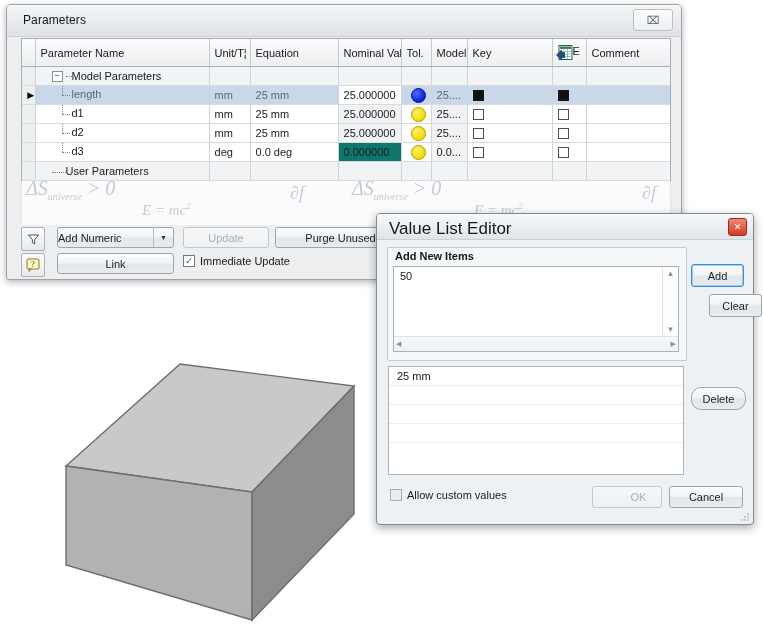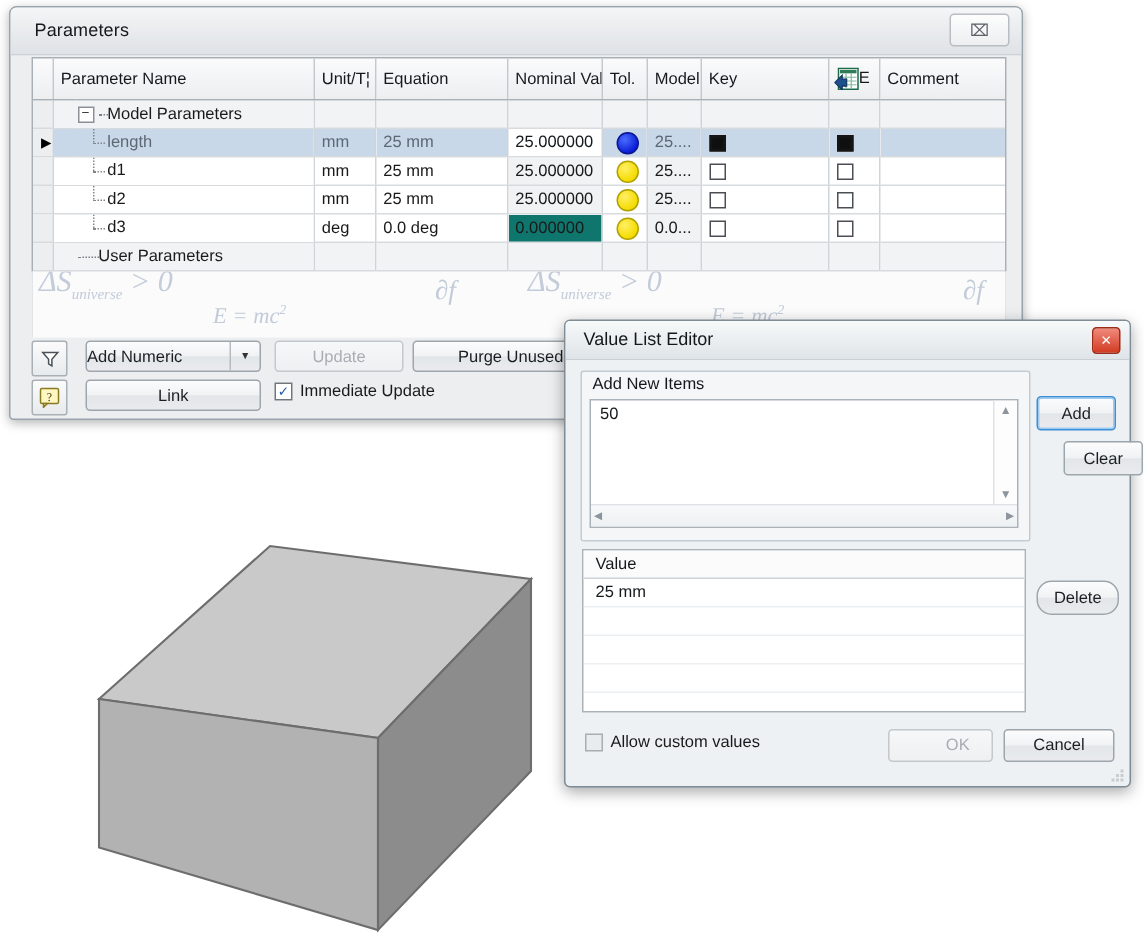--- a/index.html
+++ b/index.html
@@ -142,21 +142,21 @@
     background:#eef1f3;
     border:1px solid #7f8b95; border-radius:4px;
     box-shadow: 0 3px 10px rgba(0,0,0,0.35);
     box-sizing:border-box;
   }
   #vle-titlebar {
     position:relative; height:25px;
     background: linear-gradient(to bottom,#f7f9fa 0%,#e9edf0 60%,#dfe4e8 100%);
     border-bottom:1px solid #c9d0d6; border-radius:3px 3px 0 0;
   }
-  #vle-title { position:absolute; left:12px; top:5px; font-size:12px; color:#14181b; }
+  #vle-title { position:absolute; left:12px; top:5px; font-size:17px; color:#14181b; }
   #vle-close {
     position:absolute; right:6px; top:4px; width:17px; height:16px;
     background: linear-gradient(to bottom,#f08a7c,#d23b22);
     border:1px solid #9d2a16; border-radius:3px;
     display:flex; align-items:center; justify-content:center;
     color:#fff; font-size:9px; cursor:pointer;
   }
   .group {
     position:absolute; border:1px solid #c4ccd3; background:#f4f6f8; border-radius:2px;
   }
@@ -431,39 +431,38 @@
   </div>
 
   <div id="vle-window">
 
     <div id="vle-titlebar">
       <div id="vle-title">Value List Editor</div>
       <div id="vle-close">✕</div>
     </div>
 
     <div class="group" style="left:10px; top:33px; width:298px; height:112px;"></div>
-    <div class="group-label" style="left:18px; top:36px;">Add New Items</div>
+    <div class="group-label" style="left:18px; top:36px;font-weight:bold;">Add New Items</div>
 
     <div class="listbox" style="left:16px; top:52px; width:286px; height:86px;">
       <div class="listitem">50</div>
       <div class="vscroll" style="bottom:15px;">
         <span class="scroll-arrow">▲</span>
         <span class="scroll-arrow">▼</span>
       </div>
       <div class="hscroll">
         <span style="font-size:7px;color:#8d949b;">◀</span>
         <span style="font-size:7px;color:#8d949b;">▶</span>
       </div>
     </div>
 
     <div class="btn" style="left:314px; top:50px; width:53px; height:23px; border-color:#3d8fd8; box-shadow:0 0 0 1px #9ecbee inset;">Add</div>
     <div class="btn" style="left:332px; top:80px; width:53px; height:23px;">Clear</div>
 
     <div class="listbox" style="left:11px; top:152px; width:296px; height:109px;">
-      <div class="vhead">Value</div>
       <div class="vrow">25 mm</div>
       <div class="vrow"></div>
       <div class="vrow"></div>
       <div class="vrow"></div>
       <div class="vrow" style="border-bottom:none"></div>
     </div>
 
     <div class="btn" style="left:314px; top:173px; width:55px; height:23px;border-radius:10px;">Delete</div>
 
     <div class="cbx-row" style="left:13px; top:275px;">

